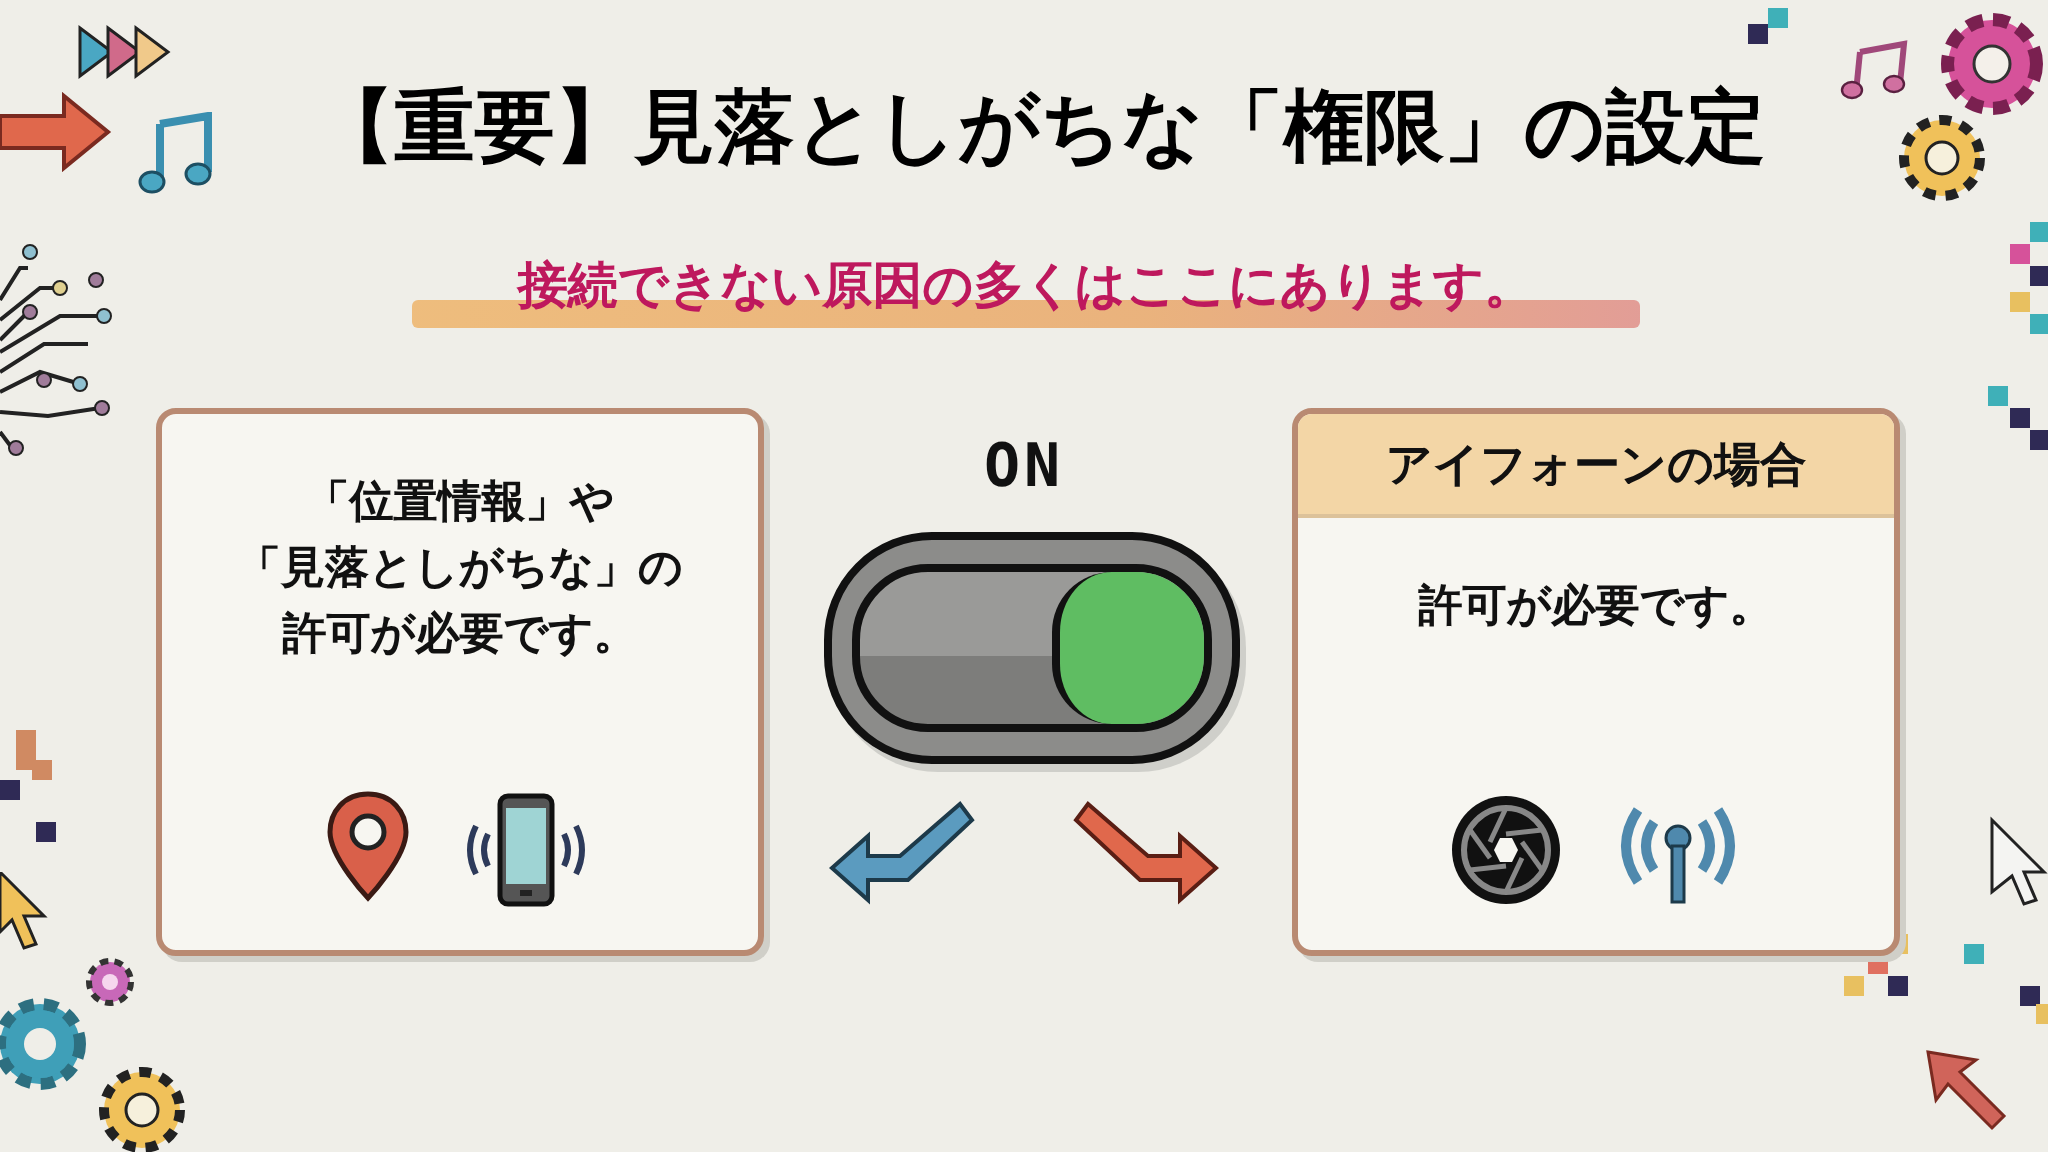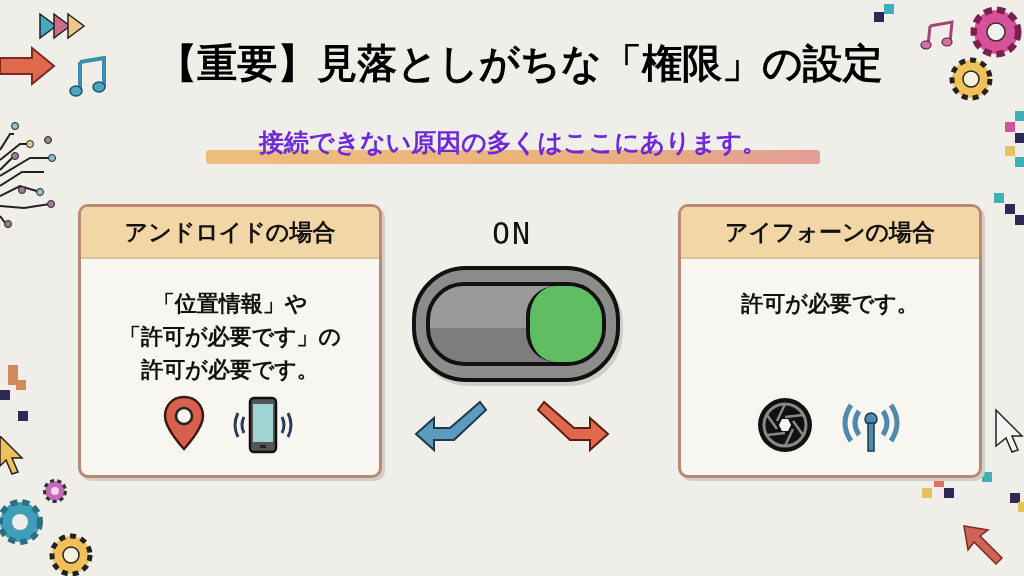--- a/index.html
+++ b/index.html
@@ -18,42 +18,42 @@
   .subtitle-wrap {
     position:absolute; left:206px; top:124px; width:614px; height:46px;
   }
   .subtitle-hl {
     position:absolute; left:0; right:0; top:26px; height:14px;
     background:linear-gradient(90deg,#eeb46a,#e9a86a 60%,#e08f88);
     opacity:.85; border-radius:3px;
   }
   .subtitle {
     position:absolute; left:0; right:0; top:2px; text-align:center;
-    font-size:25px; font-weight:bold; white-space:nowrap; color:#6d28d9;
+    font-size:25px; font-weight:bold; white-space:nowrap; color:#be185d;
   }
   .card {
     position:absolute; width:298px; height:268px;
     background:#f7f6f1; border:3px solid #b98a72; border-radius:10px;
     box-shadow:3px 3px 0 #d0cfc8;
     overflow:hidden;
   }
   .card-head {
     height:50px; background:#f3d6a6; border-bottom:2px solid #dcc29a;
     display:flex; align-items:center; justify-content:center;
     font-size:23px; font-weight:bold; white-space:nowrap;
   }
   .card-body {
     padding-top:28px; text-align:center; font-size:22px; font-weight:bold; line-height:33px;
   }
   .card-icons {
     position:absolute; left:0; right:0; top:188px; display:flex; justify-content:center; gap:22px;
   }
   .on-label {
     position:absolute; left:464px; top:216px; width:96px; text-align:center;
-    font-family:"DejaVu Sans Mono", monospace; font-weight:normal; font-size:30px; letter-spacing:2px;
+    font-family:"DejaVu Sans Mono", monospace; font-weight:bold; font-size:30px; letter-spacing:2px;
   }
   .toggle-outer {
     position:absolute; left:412px; top:266px; width:200px; height:108px;
     background:#8c8c8a; border:4px solid #111; border-radius:54px;
     box-shadow:3px 4px 0 #cfcfca;
   }
   .toggle-track {
     position:absolute; left:10px; top:12px; width:172px; height:76px;
     background:linear-gradient(180deg,#9a9a98 0 55%, #7d7d7b 55% 100%);
     border:4px solid #111; border-radius:38px; overflow:hidden;
@@ -169,24 +169,23 @@
   <polygon points="2,2 26,6 18,12 40,34 34,40 12,18 6,26" fill="#d0645a" stroke="#7a2a20" stroke-width="1.5"></polygon>
 </svg>
 
 <div class="title">【重要】見落としがちな「権限」の設定</div>
 <div class="subtitle-wrap">
   <div class="subtitle-hl"></div>
   <div class="subtitle">接続できない原因の多くはここにあります。</div>
 </div>
 
 <div class="card" style="left:78px;top:204px;">
-  <div class="card-head">アンドロイドの場合</div>
   <div class="card-body">
     <div>「位置情報」や</div>
-    <div>「許可が必要です」の</div>
+    <div>「見落としがちな」の</div>
     <div>許可が必要です。</div>
   </div>
   <div class="card-icons">
     <svg width="44" height="56" viewBox="0 0 44 56">
       <path d="M22 2 C10 2 3 11 3 21 C3 34 22 54 22 54 C22 54 41 34 41 21 C41 11 34 2 22 2 Z" fill="#d9604a" stroke="#3a1a14" stroke-width="2.5"></path>
       <circle cx="22" cy="21" r="8" fill="#f7f6f1" stroke="#222" stroke-width="2.5"></circle>
     </svg>
     <svg width="70" height="60" viewBox="0 0 70 60">
       <path d="M10 18 Q4 30 10 42" fill="none" stroke="#2d3a5a" stroke-width="3"></path>
       <path d="M16 22 Q12 30 16 38" fill="none" stroke="#2d3a5a" stroke-width="3"></path>
@@ -205,21 +204,21 @@
     <div class="toggle-knob"></div>
   </div>
 </div>
 <svg class="abs" style="left:414px;top:400px" width="74" height="54" viewBox="0 0 74 54">
   <polygon points="66,2 72,10 40,40 20,40 20,50 2,34 20,18 20,28 36,28" fill="#5b9bbf" stroke="#1d3a4a" stroke-width="2"></polygon>
 </svg>
 <svg class="abs" style="left:536px;top:400px" width="74" height="54" viewBox="0 0 74 54">
   <polygon points="8,2 2,10 34,40 54,40 54,50 72,34 54,18 54,28 38,28" fill="#e0684c" stroke="#5a1e14" stroke-width="2"></polygon>
 </svg>
 
-<div class="card" style="left:646px;top:204px;margin-left:32px;">
+<div class="card" style="left:646px;top:204px;">
   <div class="card-head">アイフォーンの場合</div>
   <div class="card-body">
     <div>許可が必要です。</div>
   </div>
   <div class="card-icons">
     <svg width="60" height="60" viewBox="0 0 60 60">
       <circle cx="30" cy="30" r="27" fill="#111"></circle>
       <circle cx="30" cy="30" r="21" fill="none" stroke="#888" stroke-width="3"></circle>
       <g stroke="#888" stroke-width="2.5" fill="none">
         <path d="M30 9 L22 26"></path>

